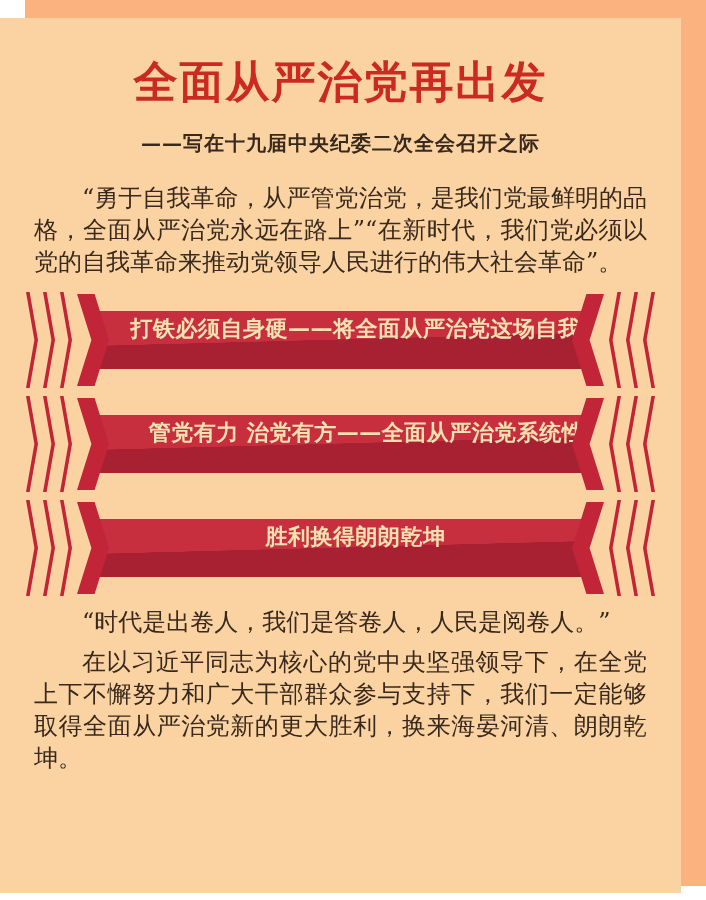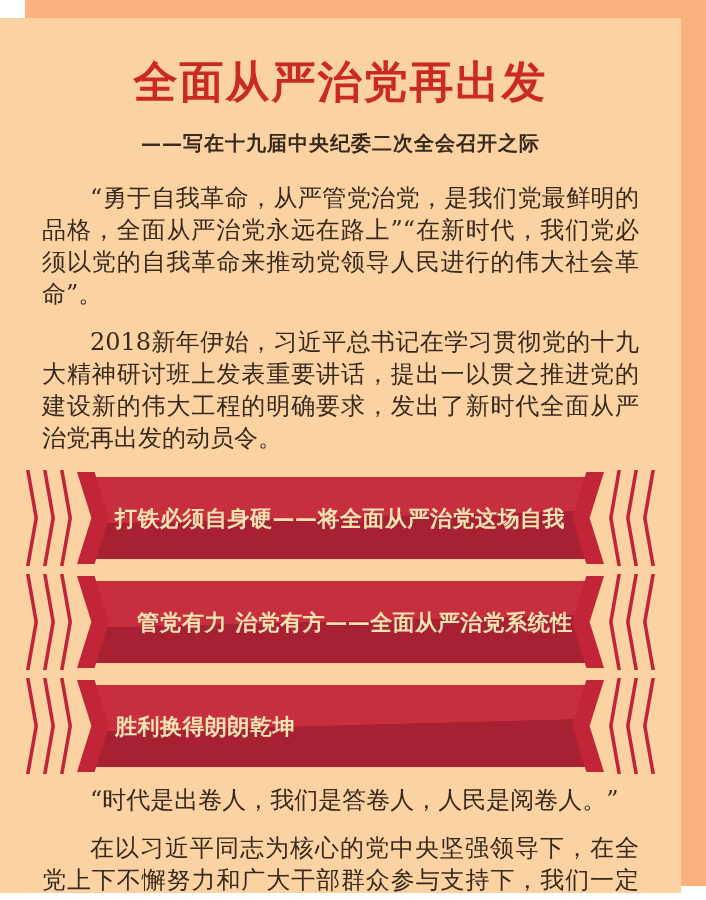--- a/index.html
+++ b/index.html
@@ -20,21 +20,21 @@
     margin:42px 0 0;text-align:center;
     font-size:44px;line-height:44px;font-weight:700;letter-spacing:2px;
     color:var(--title-red,#cb2a21);
   }
   .subtitle{
     margin:22px 0 0;text-align:center;
     font-size:20px;line-height:34px;font-weight:700;letter-spacing:1px;
     color:var(--ink,#38291c);
   }
   .para{
-    margin:16px;text-indent:2em;
+    margin:8px;text-indent:2em;
     font-family:"DejaVu Serif",serif;
     font-size:24px;line-height:32px;color:var(--ink,#38291c);
     text-align:justify;
   }
   .para.first{margin-top:22px;}
   
   .banner-row{
     display:flex;align-items:center;height:96px;margin-top:14px;
   }
   .banner-row + .banner-row{margin-top:8px;}
@@ -47,24 +47,24 @@
   .chev.thick{
     width:32px;height:92px;
     clip-path:polygon(0 0,55% 0,100% 50%,55% 100%,0 100%,45% 50%);
   }
   .chev-group.left .chev.thick{margin-right:-24px;}
   .chev-group.right{flex-direction:row-reverse;}
   .chev-group.right .chev{transform:scaleX(-1);}
   .chev-group.right .chev.thin{margin-right:0;margin-left:5px;}
   .chev-group.right .chev.thick{margin-left:-24px;}
   .ribbon{
-    flex:1;height:82px;position:relative;z-index:1;
+    flex:1;height:58px;position:relative;z-index:1;
     background:linear-gradient(178.5deg,var(--ribbon-light,#c72f3e) 49%,var(--ribbon-dark,#a82133) 49.5%);
     clip-path:polygon(0 0,100% 0,calc(100% - 20px) 50%,100% 100%,0 100%,20px 50%);
-    display:flex;flex-direction:column;justify-content:center;
+    display:flex;flex-direction:row;justify-content:center;
     padding-left:30px;box-sizing:border-box;
   }
   .ribbon.indented{padding-left:52px;}
   .ribbon-line{
     color:var(--ribbon-text,#f3e3b2);
     font-size:22px;line-height:35px;font-weight:700;letter-spacing:0.5px;
     white-space:nowrap;
   }
   .closing{margin-top:10px;}
 </style>
@@ -75,21 +75,20 @@
   <div class="backdrop"></div>
   <div class="panel">
     <div class="content">
 
       <h1 class="title">全面从严治党再出发</h1>
 
       <h2 class="subtitle">——写在十九届中央纪委二次全会召开之际</h2>
 
       <p class="para first">“勇于自我革命，从严管党治党，是我们党最鲜明的品格，全面从严治党永远在路上”“在新时代，我们党必须以党的自我革命来推动党领导人民进行的伟大社会革命”。</p>
 
-      <p class="para">2018新年伊始，习近平总书记在学习贯彻党的十九大精神研讨班上发表重要讲话，提出一以贯之推进党的建设新的伟大工程的明确要求，发出了新时代全面从严治党再出发的动员令。</p>
 
       <div class="banner-row">
         <div class="chev-group left">
           <div class="chev thin"></div>
           <div class="chev thin"></div>
           <div class="chev thin"></div>
           <div class="chev thick"></div>
         </div>
         <div class="ribbon">
           <div class="ribbon-line">打铁必须自身硬——将全面从严治党这场自我</div>

